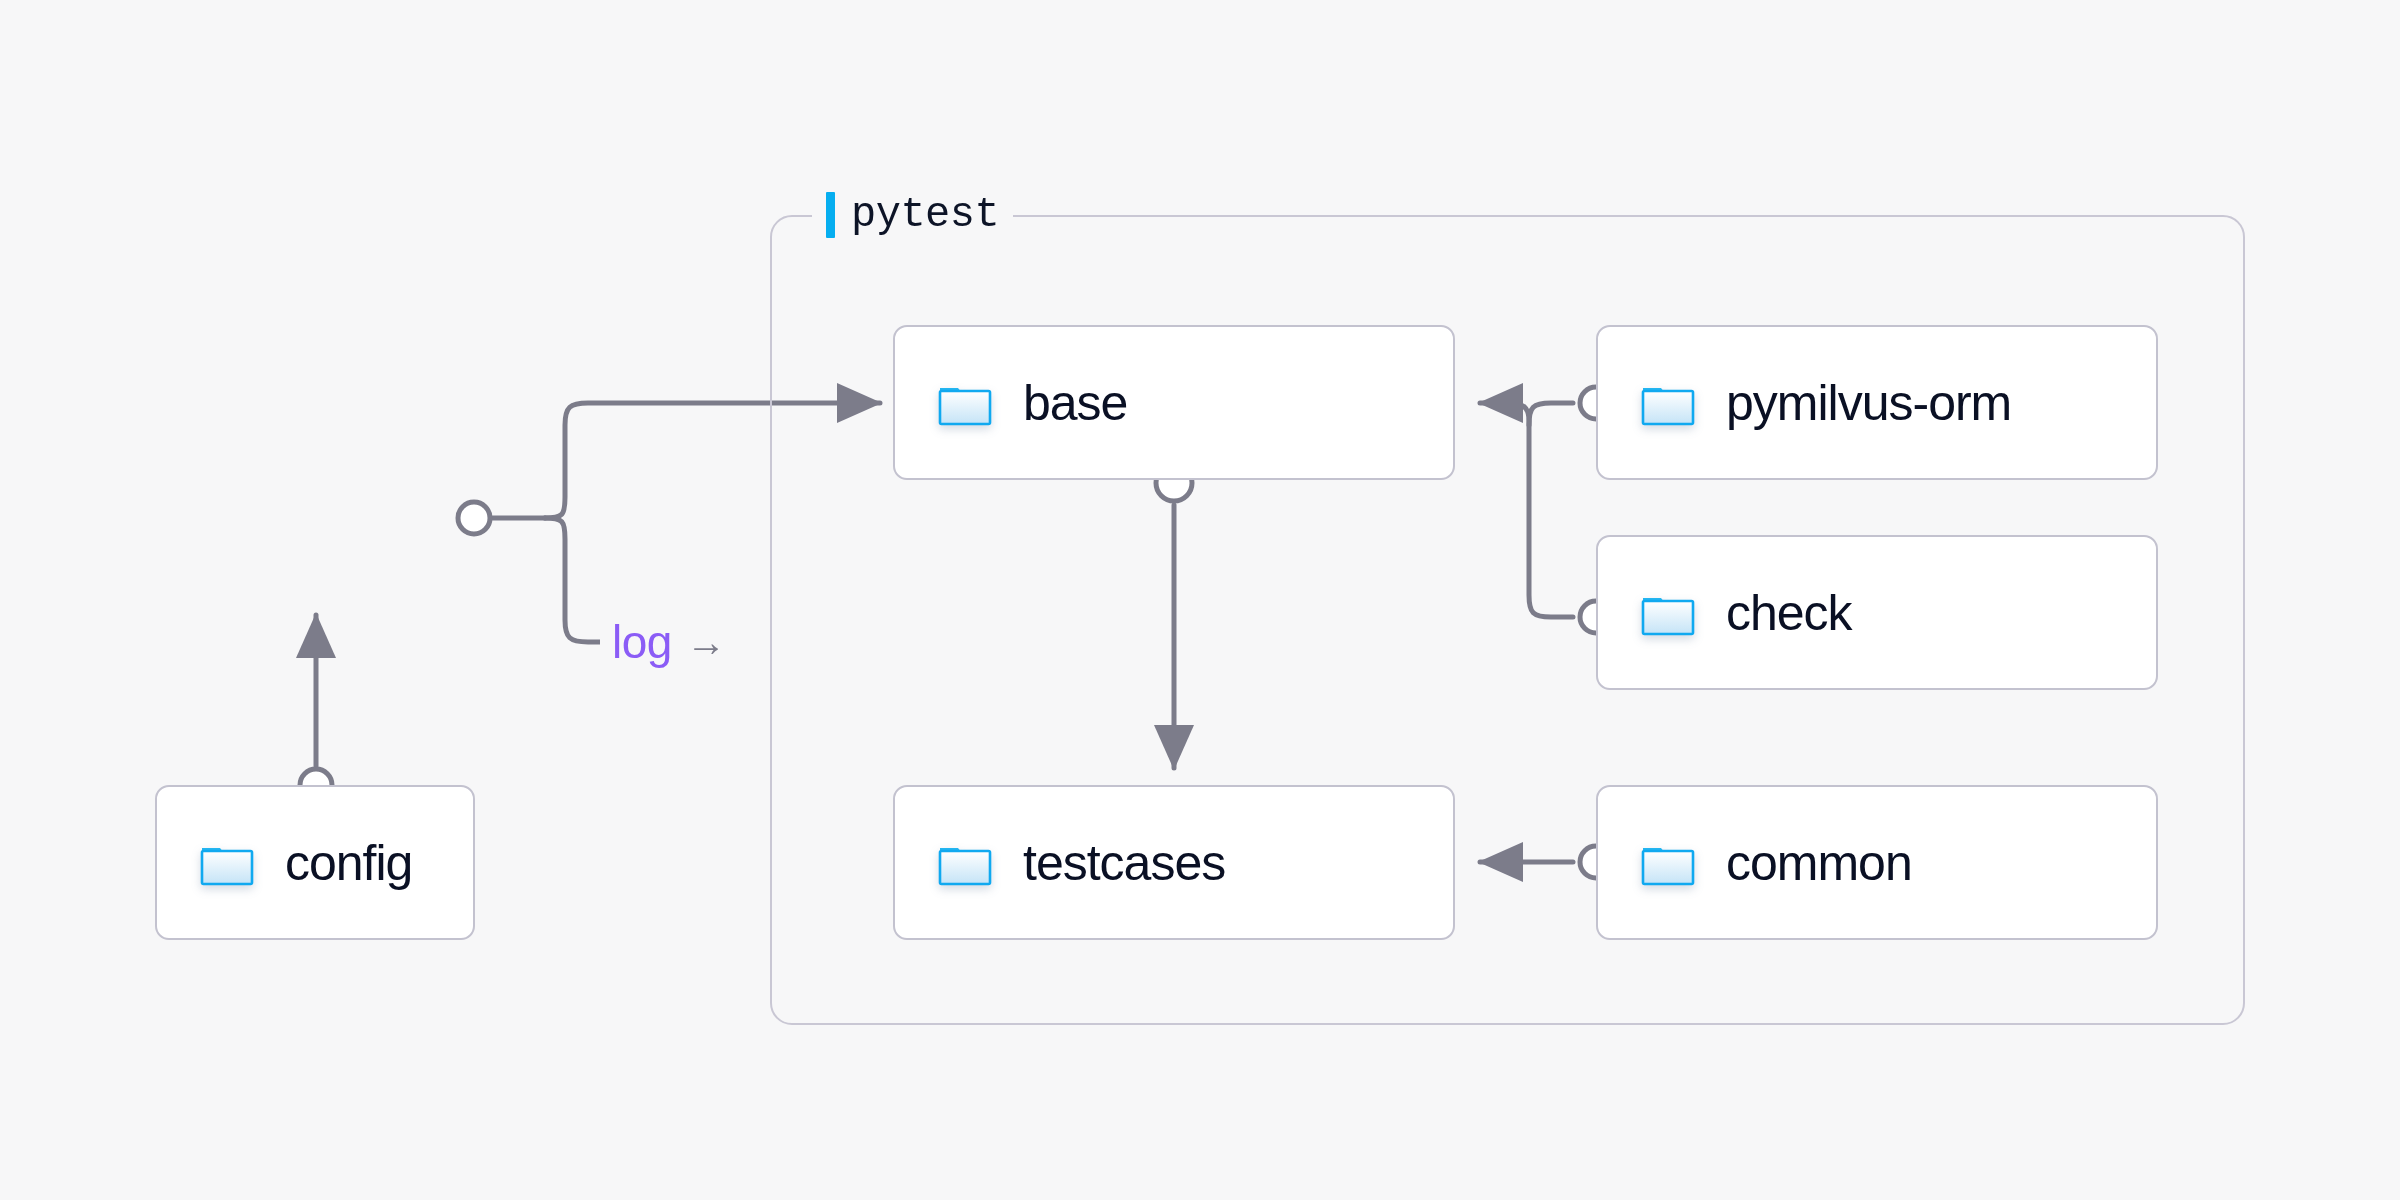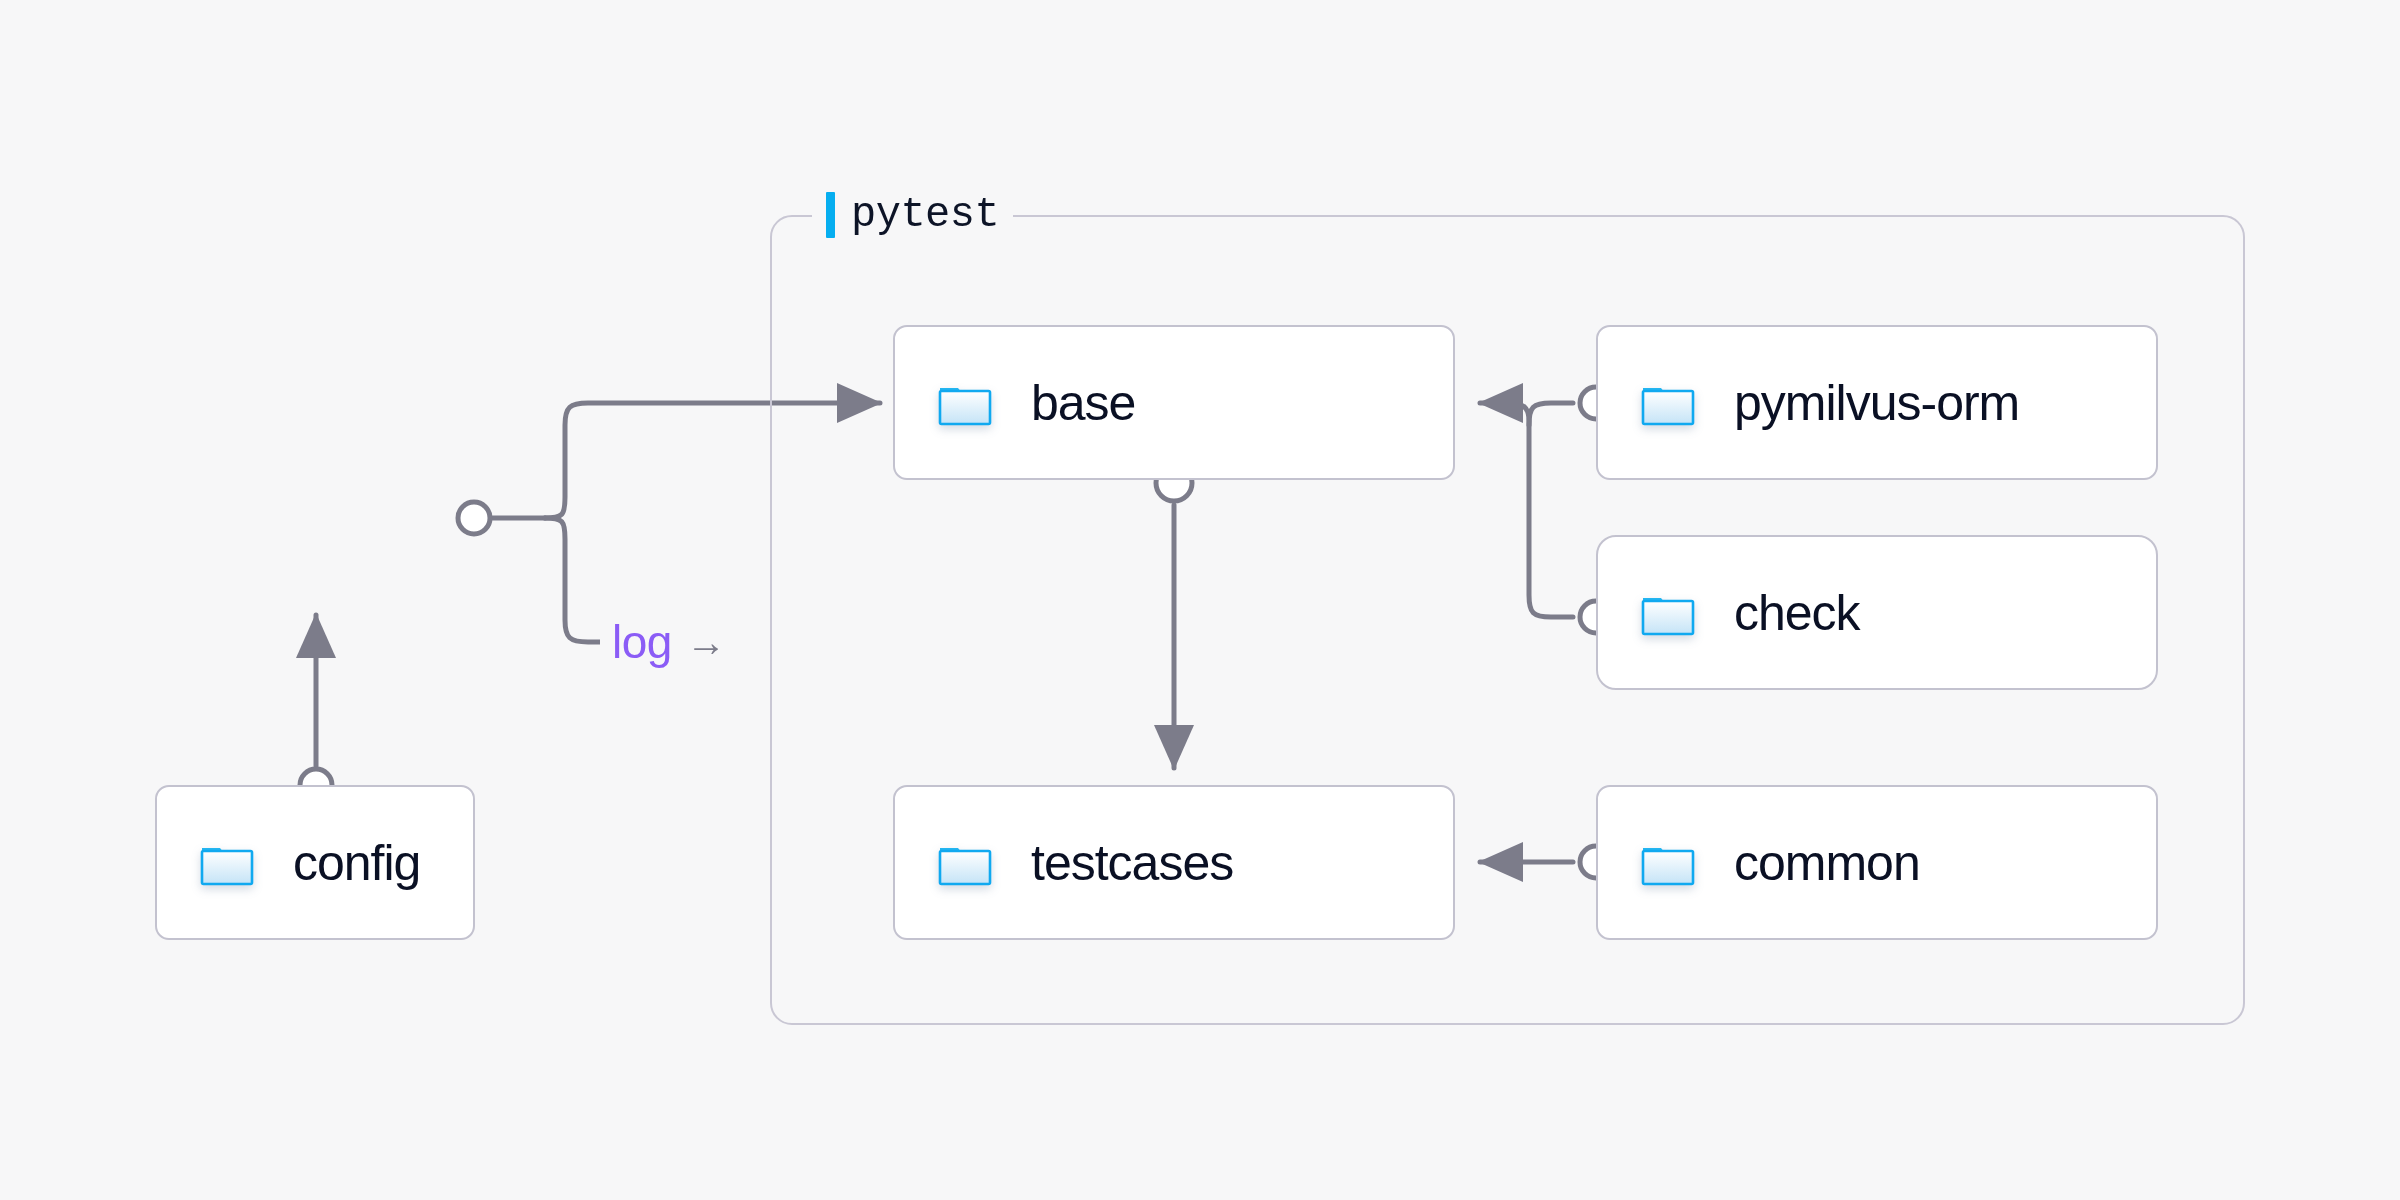--- a/index.html
+++ b/index.html
@@ -57,21 +57,21 @@
   
   .node {
     position: absolute;
     background: #ffffff;
     border: 2px solid #c3c2cf;
     border-radius: 14px;
     box-sizing: border-box;
     display: flex;
     align-items: center;
     padding-left: 42px;
-    gap: 38px;
+    gap: 30px;
   }
   .node-label {
     font-size: 50px;
     color: #0a1024;
     letter-spacing: -1px;
     white-space: nowrap;
   }
 
   
   .folder-icon {
@@ -188,21 +188,21 @@
   </div>
 
   <div class="node" style="left:1596px; top:325px; width:562px; height:155px;">
     <svg class="folder-icon" viewBox="0 0 56 48">
       <path d="M3 9 h18 l4 5 h28 v4 H3 z" fill="#25b6f0"></path>
       <rect x="3" y="12" width="50" height="33" rx="1.5" fill="url(#folderGrad)" stroke="#10a9f0" stroke-width="2.6"></rect>
     </svg>
     <span class="node-label">pymilvus-orm</span>
   </div>
 
-  <div class="node" style="left:1596px; top:535px; width:562px; height:155px;border-radius:20px;">
+  <div class="node" style="left:1596px; top:535px; width:562px; height:155px;">
     <svg class="folder-icon" viewBox="0 0 56 48">
       <path d="M3 9 h18 l4 5 h28 v4 H3 z" fill="#25b6f0"></path>
       <rect x="3" y="12" width="50" height="33" rx="1.5" fill="url(#folderGrad)" stroke="#10a9f0" stroke-width="2.6"></rect>
     </svg>
     <span class="node-label">check</span>
   </div>
 
   <div class="node" style="left:1596px; top:785px; width:562px; height:155px;">
     <svg class="folder-icon" viewBox="0 0 56 48">
       <path d="M3 9 h18 l4 5 h28 v4 H3 z" fill="#25b6f0"></path>

